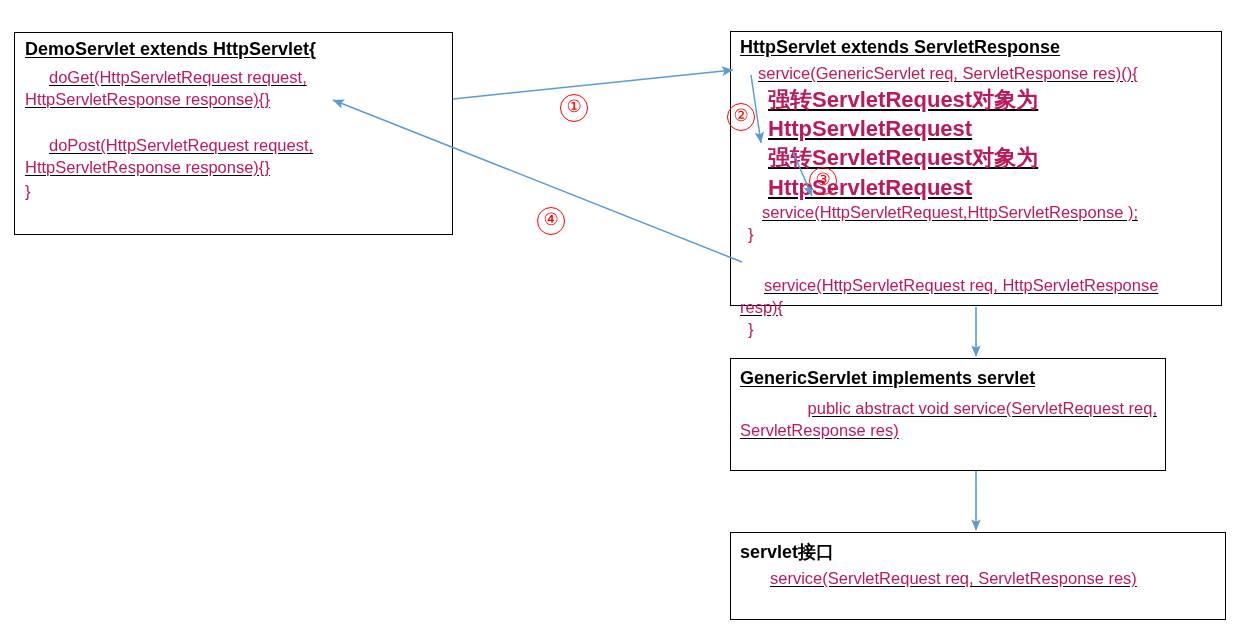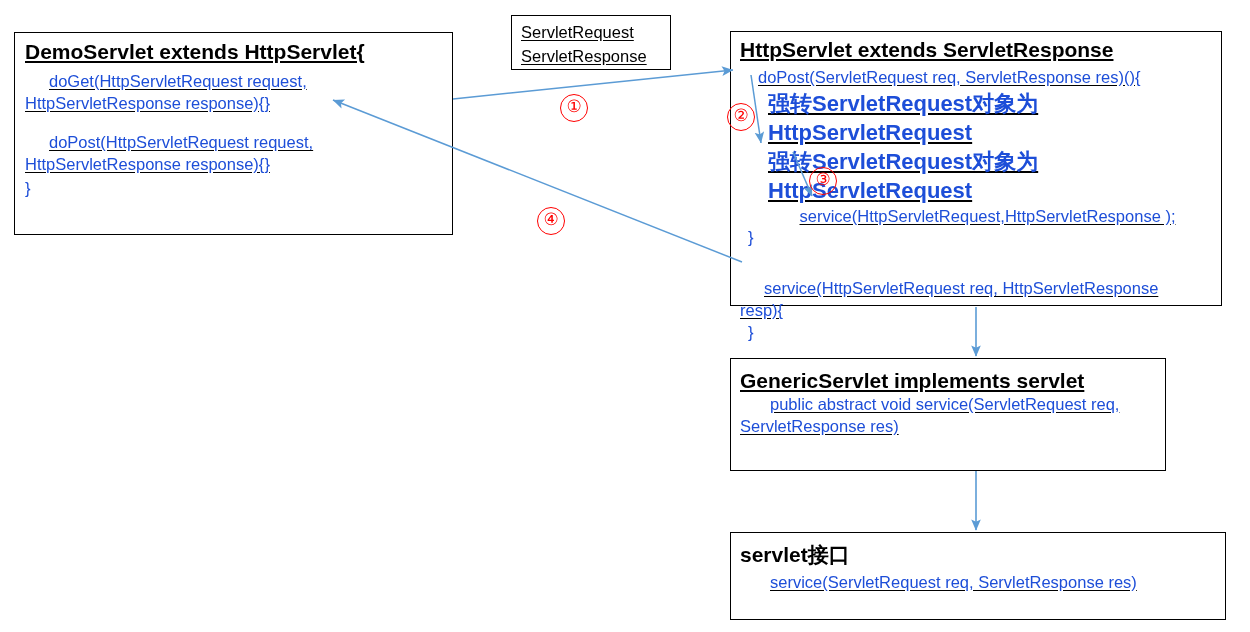--- a/index.html
+++ b/index.html
@@ -20,29 +20,29 @@
     box-sizing:border-box;
     border:1.4px solid #000000;
     background:#ffffff;
     z-index:4;
   }
   .box .inner{
     padding:6px 10px 0 10px;
   }
   .ttl{
     font-weight:bold;
-    font-size:21px;
+    font-size:18px;
     line-height:1.22;
     color:#000;
     white-space:nowrap;
   }
   .ln{
     font-size:16.5px;
     line-height:1.33;
-    color:#1d4ed8;
+    color:#be185d;
   }
   .ln.ind{ text-indent:24px; }
   .ln.cjkbold{ font-weight:bold; font-size:22px; }
   .wavsq{
     text-decoration:underline;
     text-decoration-color:#000;
     text-underline-offset:1.5px;
   }
   
   .marker{
@@ -110,58 +110,48 @@
     <div class="inner">
       <div class="ttl">
         <span class="wavsq">DemoServlet  extends HttpServlet{</span>
       </div>
       <div class="ln ind" style="margin-top:6px;">
         <span class="wavsq">doGet(HttpServletRequest request,</span>
       </div>
       <div class="ln">
         <span class="wavsq">HttpServletResponse response){}</span>
       </div>
-      <div class="ln ind" style="margin-top:18px;">
+      <div class="ln ind" style="margin-top:24px;">
         <span class="wavsq">doPost(HttpServletRequest request,</span>
       </div>
       <div class="ln">
         <span class="wavsq">HttpServletResponse response){}</span>
       </div>
       <div class="ln" style="margin-top:2px;">
         <span>}</span>
       </div>
     </div>
   </div>
 
-  <div class="box" style="left:511px;top:15px;width:160px;height:55px;">
-    <div class="inner" style="padding:5px 9px 0 9px;">
-      <div class="smallbox-line">
-        <span class="wavsq">ServletRequest</span>
-      </div>
-      <div class="smallbox-line">
-        <span class="wavsq">ServletResponse</span>
-      </div>
-    </div>
-  </div>
 
   <div class="box" style="left:730px;top:31px;width:492px;height:275px;">
     <div class="inner" style="padding:5px 8px 0 9px;">
       <div class="ttl">
         <span class="wavsq">HttpServlet extends ServletResponse</span>
       </div>
       <div class="ln" style="margin-top:4px;padding-left:18px;">
-        <span class="wavsq">doPost(ServletRequest req, ServletResponse res)(){</span>
+        <span class="wavsq">service(GenericServlet req, ServletResponse res)(){</span>
       </div>
       <div class="ln cjkbold" style="padding-left:28px;">
         <span class="wavsq">强转ServletRequest对象为HttpServletRequest</span>
       </div>
       <div class="ln cjkbold" style="padding-left:28px;">
         <span class="wavsq">强转ServletRequest对象为HttpServletRequest</span>
       </div>
-      <div class="ln" style="padding-left:22px;text-align:center;">
+      <div class="ln" style="padding-left:22px;">
         <span class="wavsq">service(HttpServletRequest,HttpServletResponse );</span>
       </div>
       <div class="ln" style="padding-left:8px;">
         <span>}</span>
       </div>
       <div class="ln" style="margin-top:29px;padding-left:24px;">
         <span class="wavsq">service(HttpServletRequest req, HttpServletResponse</span>
       </div>
       <div class="ln">
         <span class="wavsq">resp){</span>
@@ -170,21 +160,21 @@
         <span>}</span>
       </div>
     </div>
   </div>
 
   <div class="box" style="left:730px;top:358px;width:436px;height:113px;">
     <div class="inner" style="padding:9px 8px 0 9px;">
       <div class="ttl">
         <span class="wavsq">GenericServlet  implements  servlet</span>
       </div>
-      <div class="ln" style="margin-top:0;padding-left:30px;">
+      <div class="ln" style="margin-top:8px;padding-left:30px;text-align:right;">
         <span class="wavsq">public abstract void service(ServletRequest req,</span>
       </div>
       <div class="ln">
         <span class="wavsq">ServletResponse res)</span>
       </div>
     </div>
   </div>
 
   <div class="box" style="left:730px;top:532px;width:496px;height:88px;">
     <div class="inner" style="padding:9px 8px 0 9px;">

